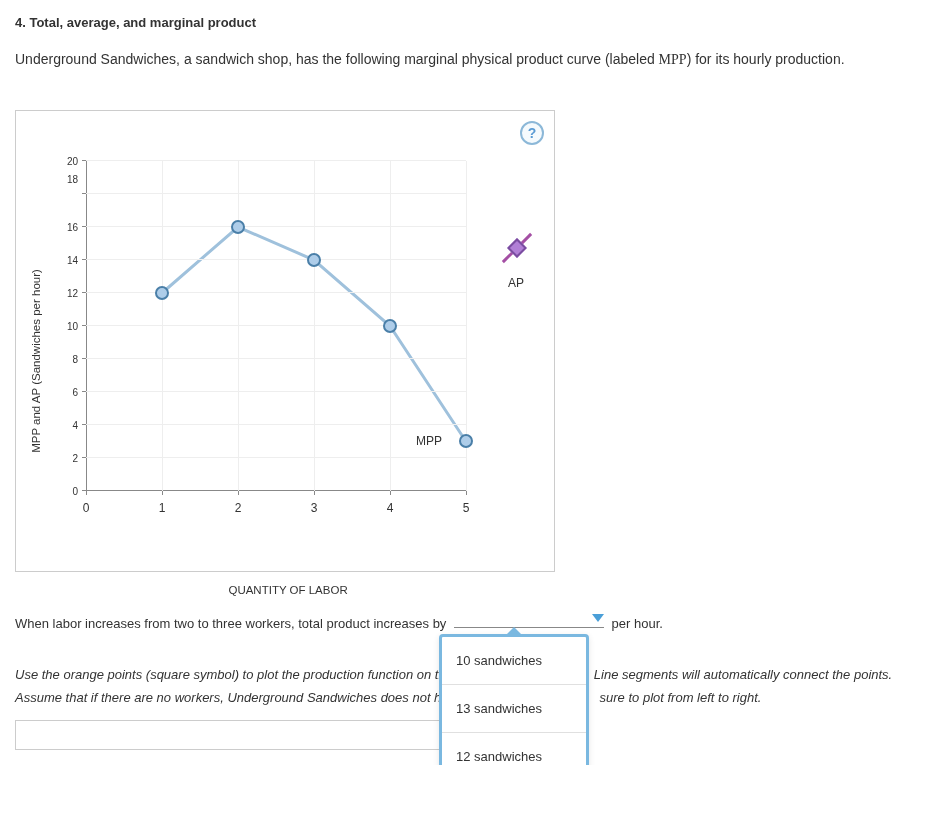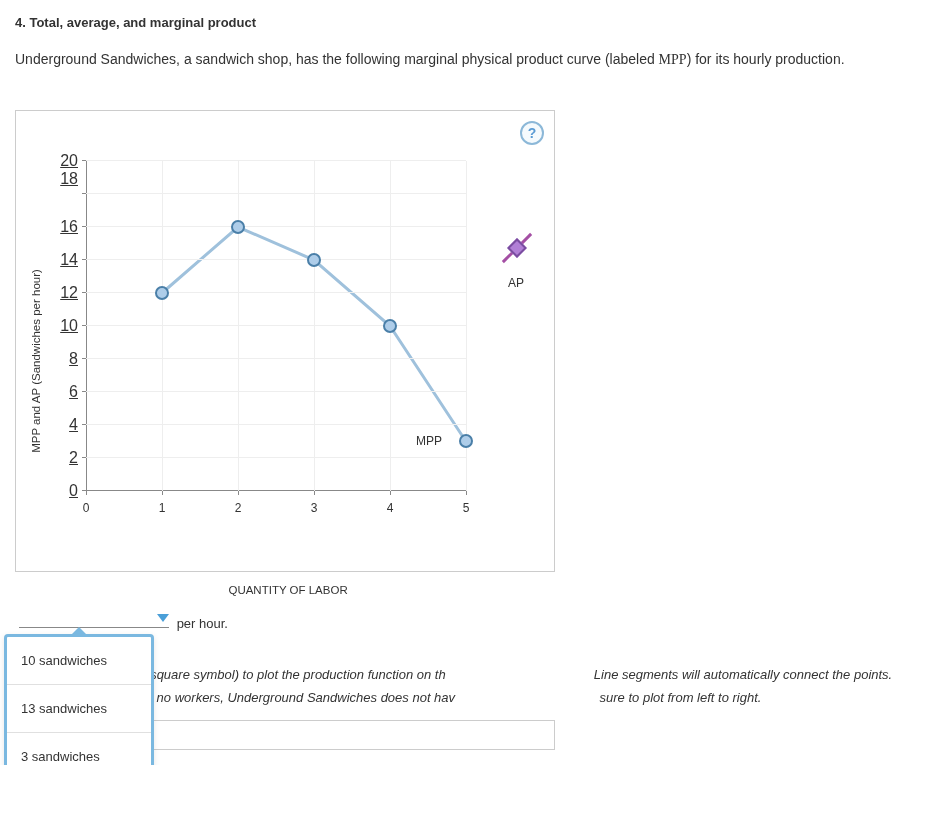--- a/index.html
+++ b/index.html
@@ -77,23 +77,22 @@
     }
     .axis-line {
       position: absolute;
       background: #888;
     }
     .x-axis { left: 0; bottom: 0; width: 100%; height: 1px; }
     .y-axis { left: 0; bottom: 0; width: 1px; height: 100%; }
     .y-tick-label {
       position: absolute;
       right: calc(100% + 8px);
-      font-size: 16px;
+      font-size: 10px;
       transform: translateY(50%);
-      text-decoration: underline;
     }
     .x-tick-label {
       position: absolute;
       top: calc(100% + 10px);
       font-size: 12px;
       transform: translateX(-50%);
     }
     .y-tick {
       position: absolute;
       left: -4px;
@@ -326,26 +325,26 @@
         <div class="legend-line"></div>
         <div class="legend-diamond"></div>
       </div>
       <div class="legend-label">AP</div>
     </div>
   </div>
 </div>
 
 <div class="instruction-wrap">
   <div class="question-line">
+    <span>When labor increases from two to three workers, total product increases by</span>
     <span class="dropdown-slot">
       <span class="dropdown-arrow"></span>
       <div class="dropdown-menu" id="dropdown-menu">
           <div class="dropdown-item">10 sandwiches</div>
           <div class="dropdown-item">13 sandwiches</div>
-          <div class="dropdown-item">3 sandwiches</div>
           <div class="dropdown-item">12 sandwiches</div>
           <div class="dropdown-item">14 sandwiches</div>
         </div>
     </span>
     <span>per hour.</span>
   </div>
 
   <div class="instruction">
     <span>Use the orange points (square symbol) to plot the production function on th</span>&nbsp;&nbsp;&nbsp;&nbsp;&nbsp;&nbsp;&nbsp;&nbsp;&nbsp;&nbsp;&nbsp;&nbsp;&nbsp;&nbsp;&nbsp;&nbsp;&nbsp;&nbsp;&nbsp;&nbsp;&nbsp;&nbsp;&nbsp;&nbsp;&nbsp;&nbsp;&nbsp;&nbsp;&nbsp;&nbsp;&nbsp;&nbsp;&nbsp;&nbsp;&nbsp;&nbsp;&nbsp;&nbsp;&nbsp;&nbsp;
     <span>Line segments will automatically connect the points. Assume that if there are no workers, Underground Sandwiches does not hav</span>&nbsp;&nbsp;&nbsp;&nbsp;&nbsp;&nbsp;&nbsp;&nbsp;&nbsp;&nbsp;&nbsp;&nbsp;&nbsp;&nbsp;&nbsp;&nbsp;&nbsp;&nbsp;&nbsp;&nbsp;&nbsp;&nbsp;&nbsp;&nbsp;&nbsp;&nbsp;&nbsp;&nbsp;&nbsp;&nbsp;&nbsp;&nbsp;&nbsp;&nbsp;&nbsp;&nbsp;&nbsp;&nbsp;&nbsp;

